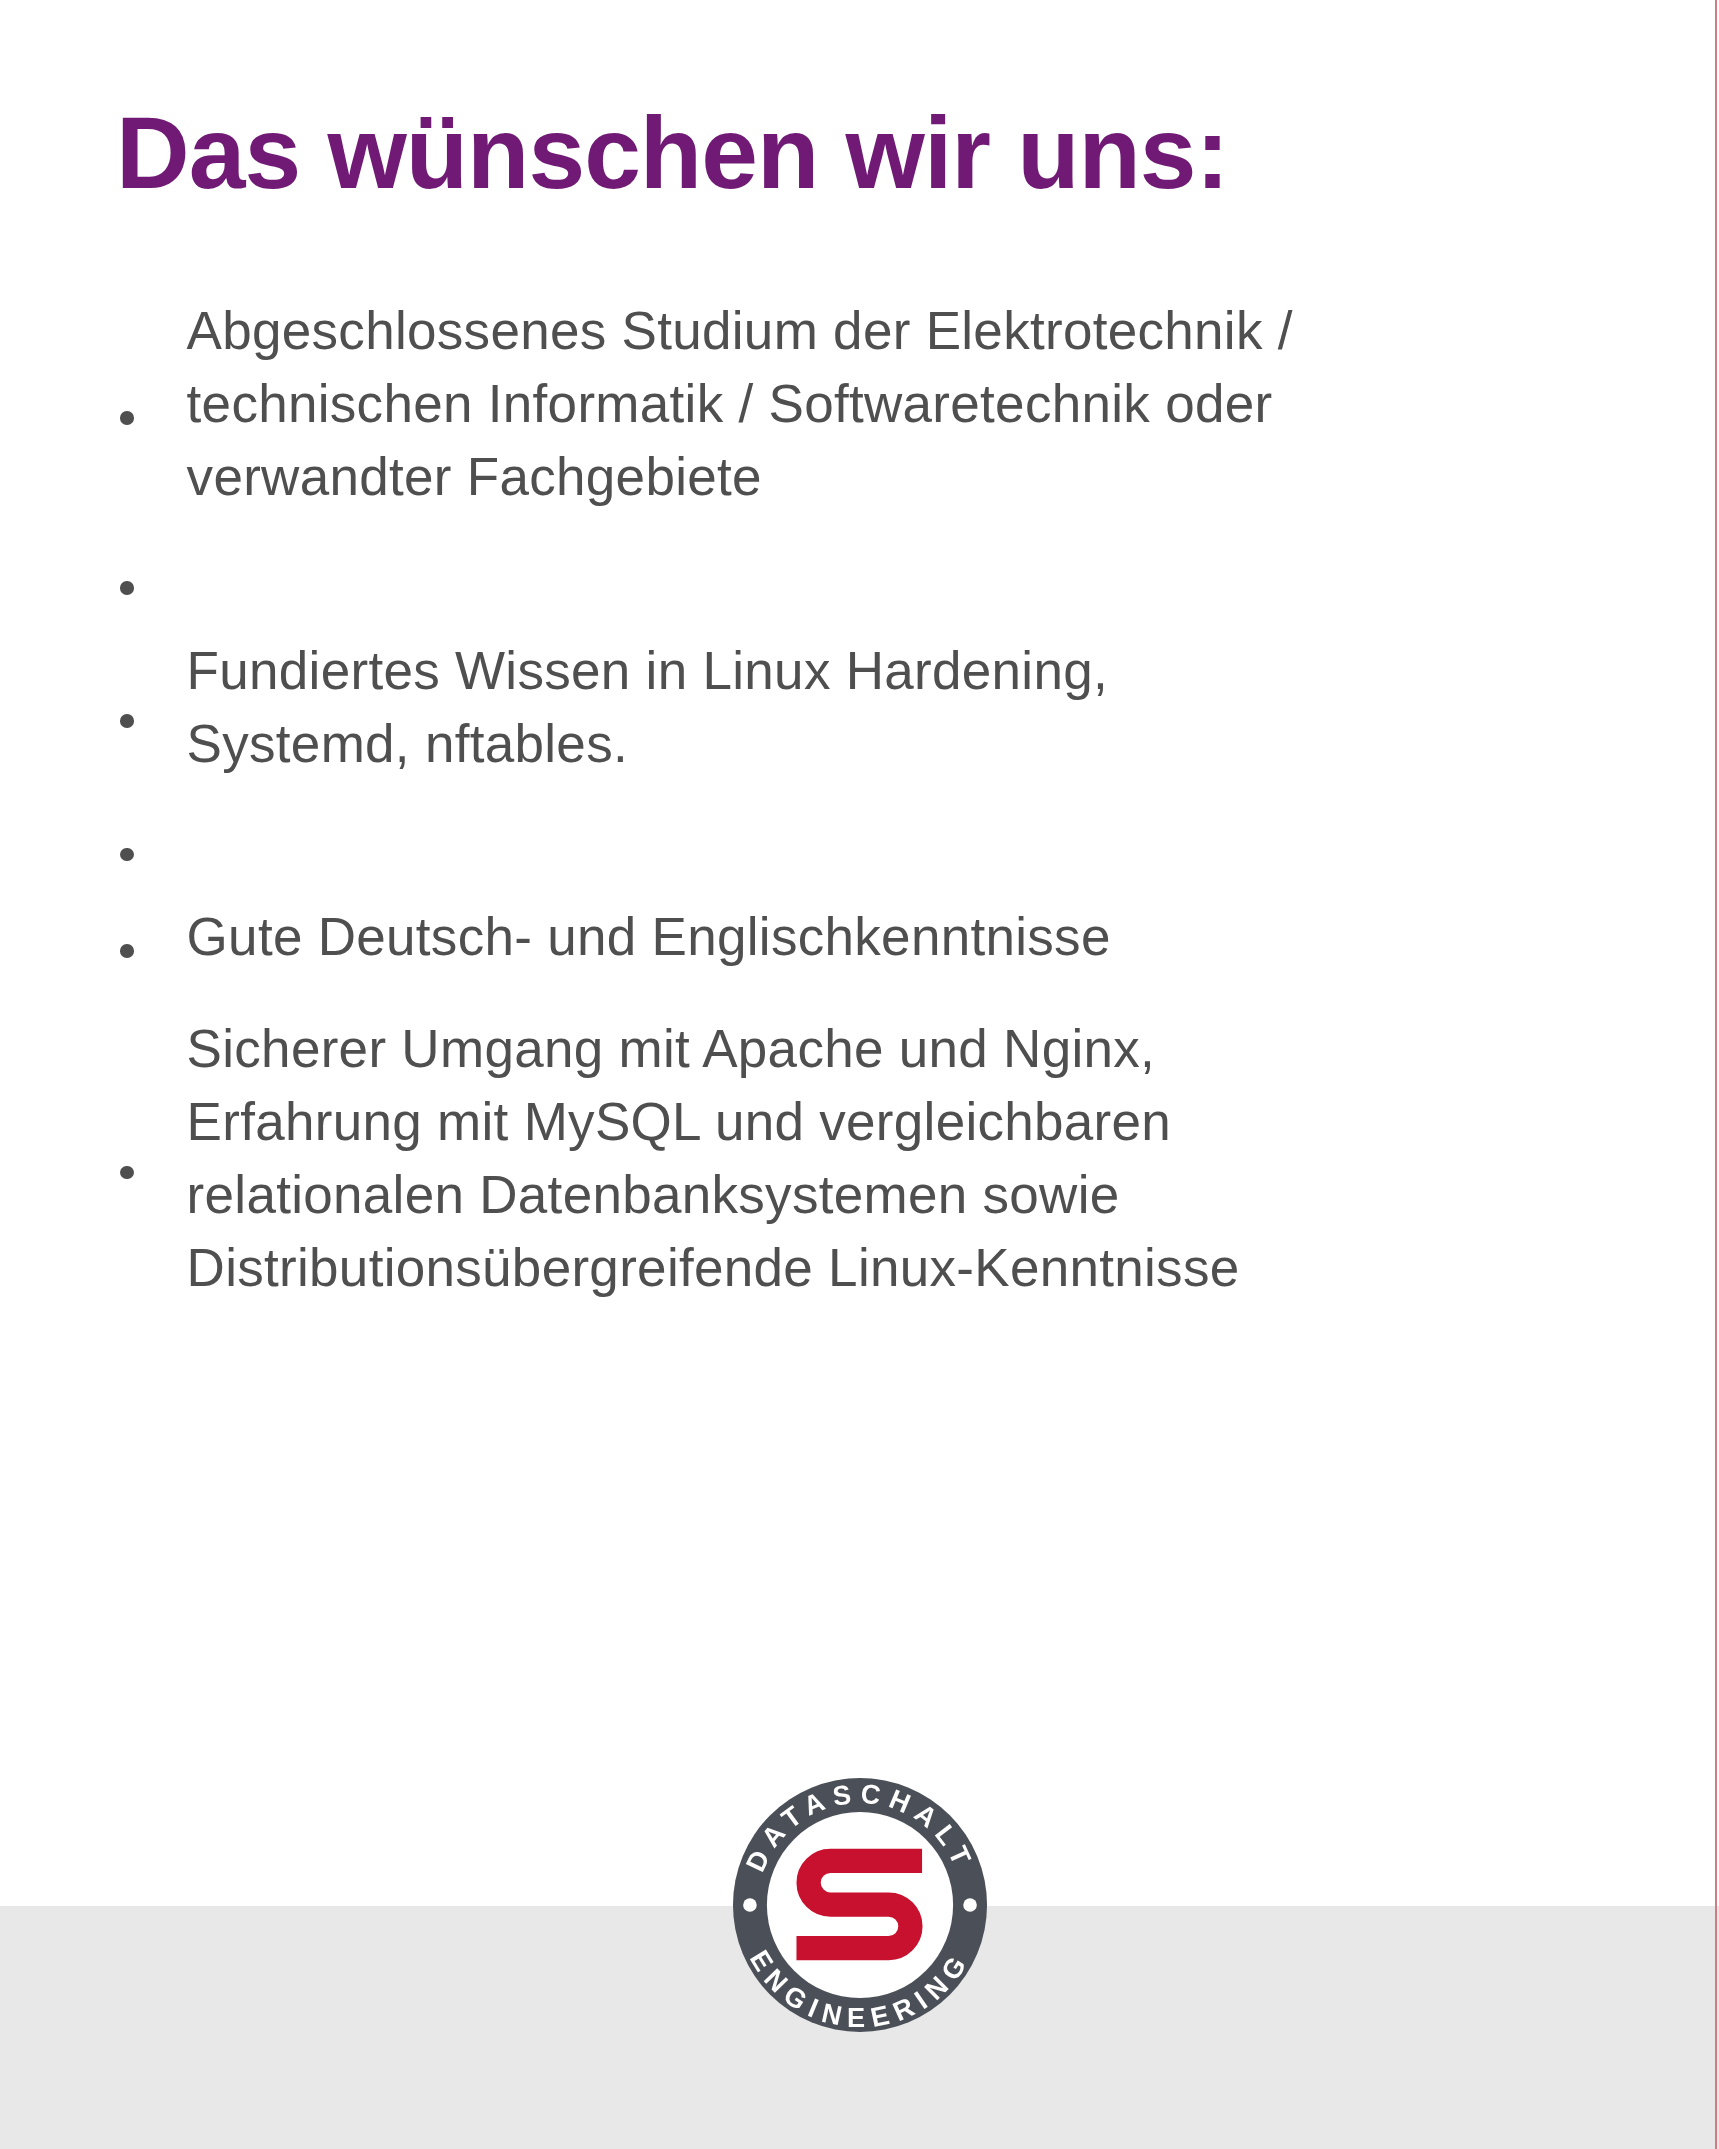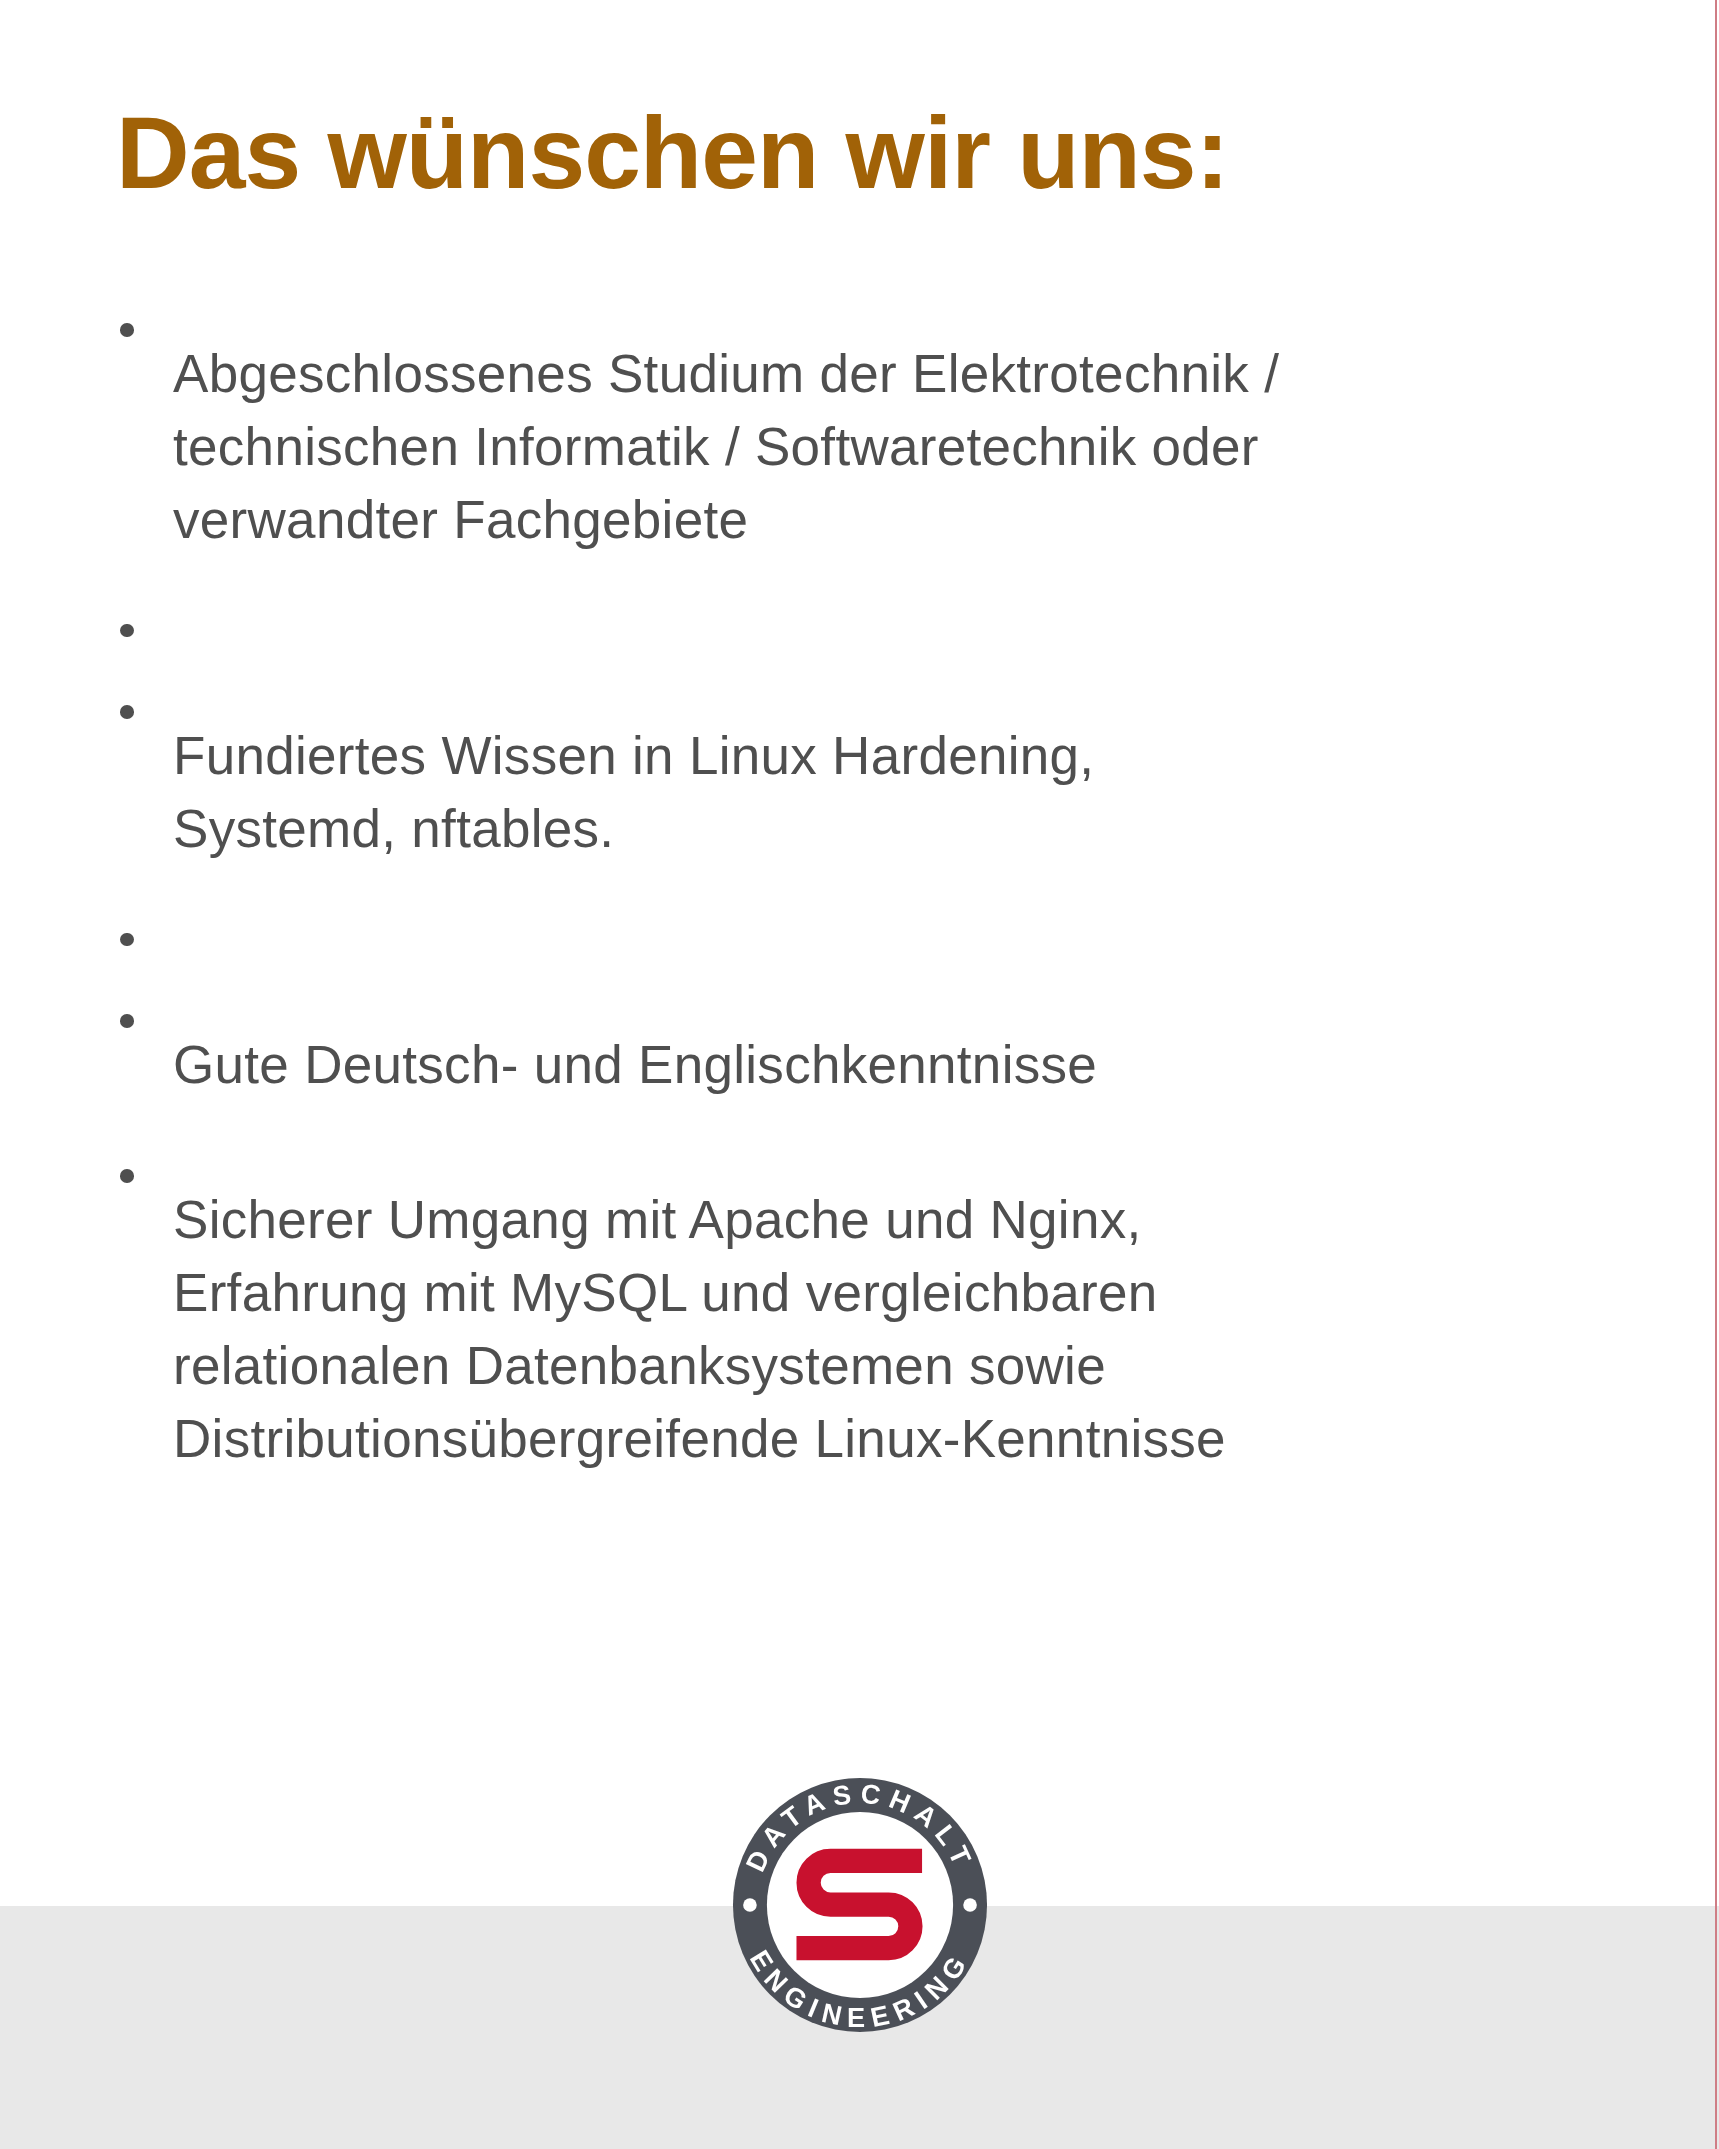--- a/index.html
+++ b/index.html
@@ -17,37 +17,36 @@
   }
   .title {
     position: absolute;
     top: 102px;
     left: 116px;
     margin: 0;
     font-size: 102px;
     line-height: 1;
     font-weight: 700;
     letter-spacing: -1px;
-    color: #a16207;
+    color: #701a75;
     white-space: nowrap;
   }
   .req-list {
     position: absolute;
     top: 294px;
     left: 120px;
     width: 1456px;
     margin: 0;
     padding: 0;
     list-style: none;
   }
   .req-list li {
     display: flex;
-    align-items: flex-start;
+    align-items: center;
     margin: 0 0 39px 0;
-    flex-direction: column;
   }
   .bullet-dot {
     flex: none;
     width: 13.6px;
     height: 13.6px;
     margin-top: 29px;
     border-radius: 50%;
     background: #4F4F4F;
   }
   .li-text {

